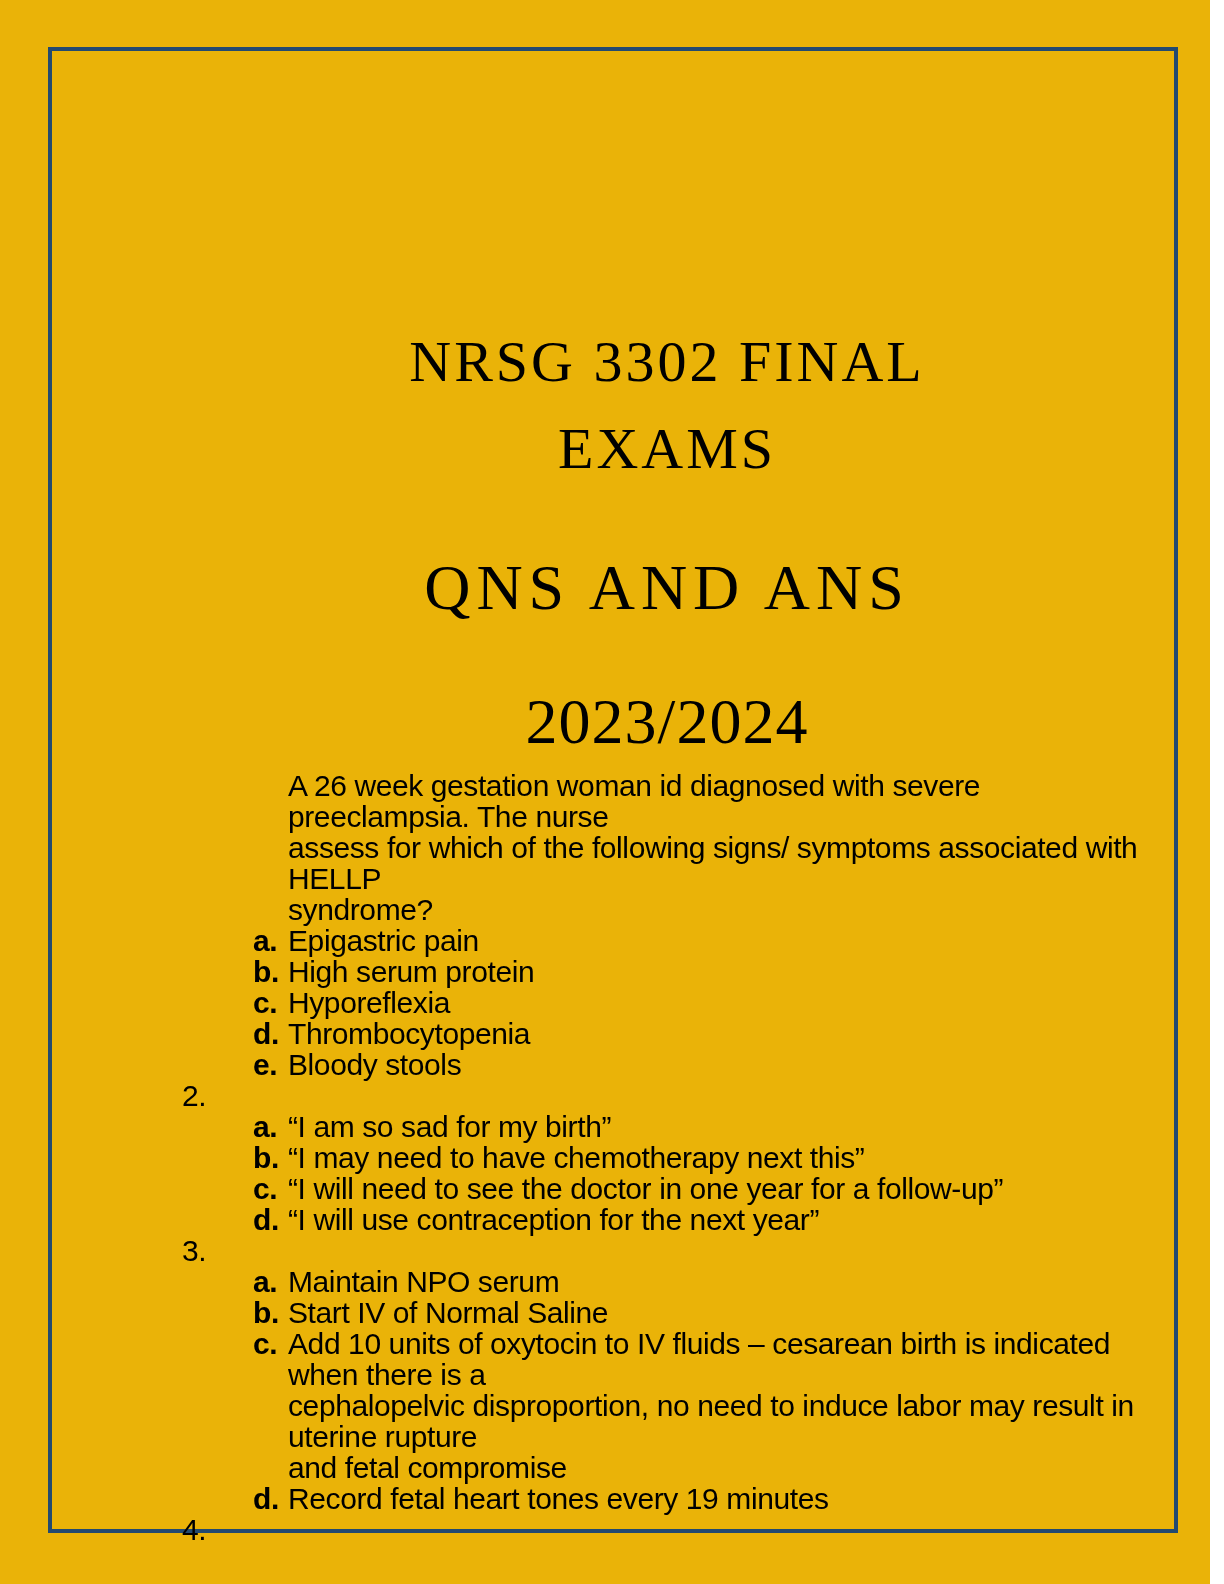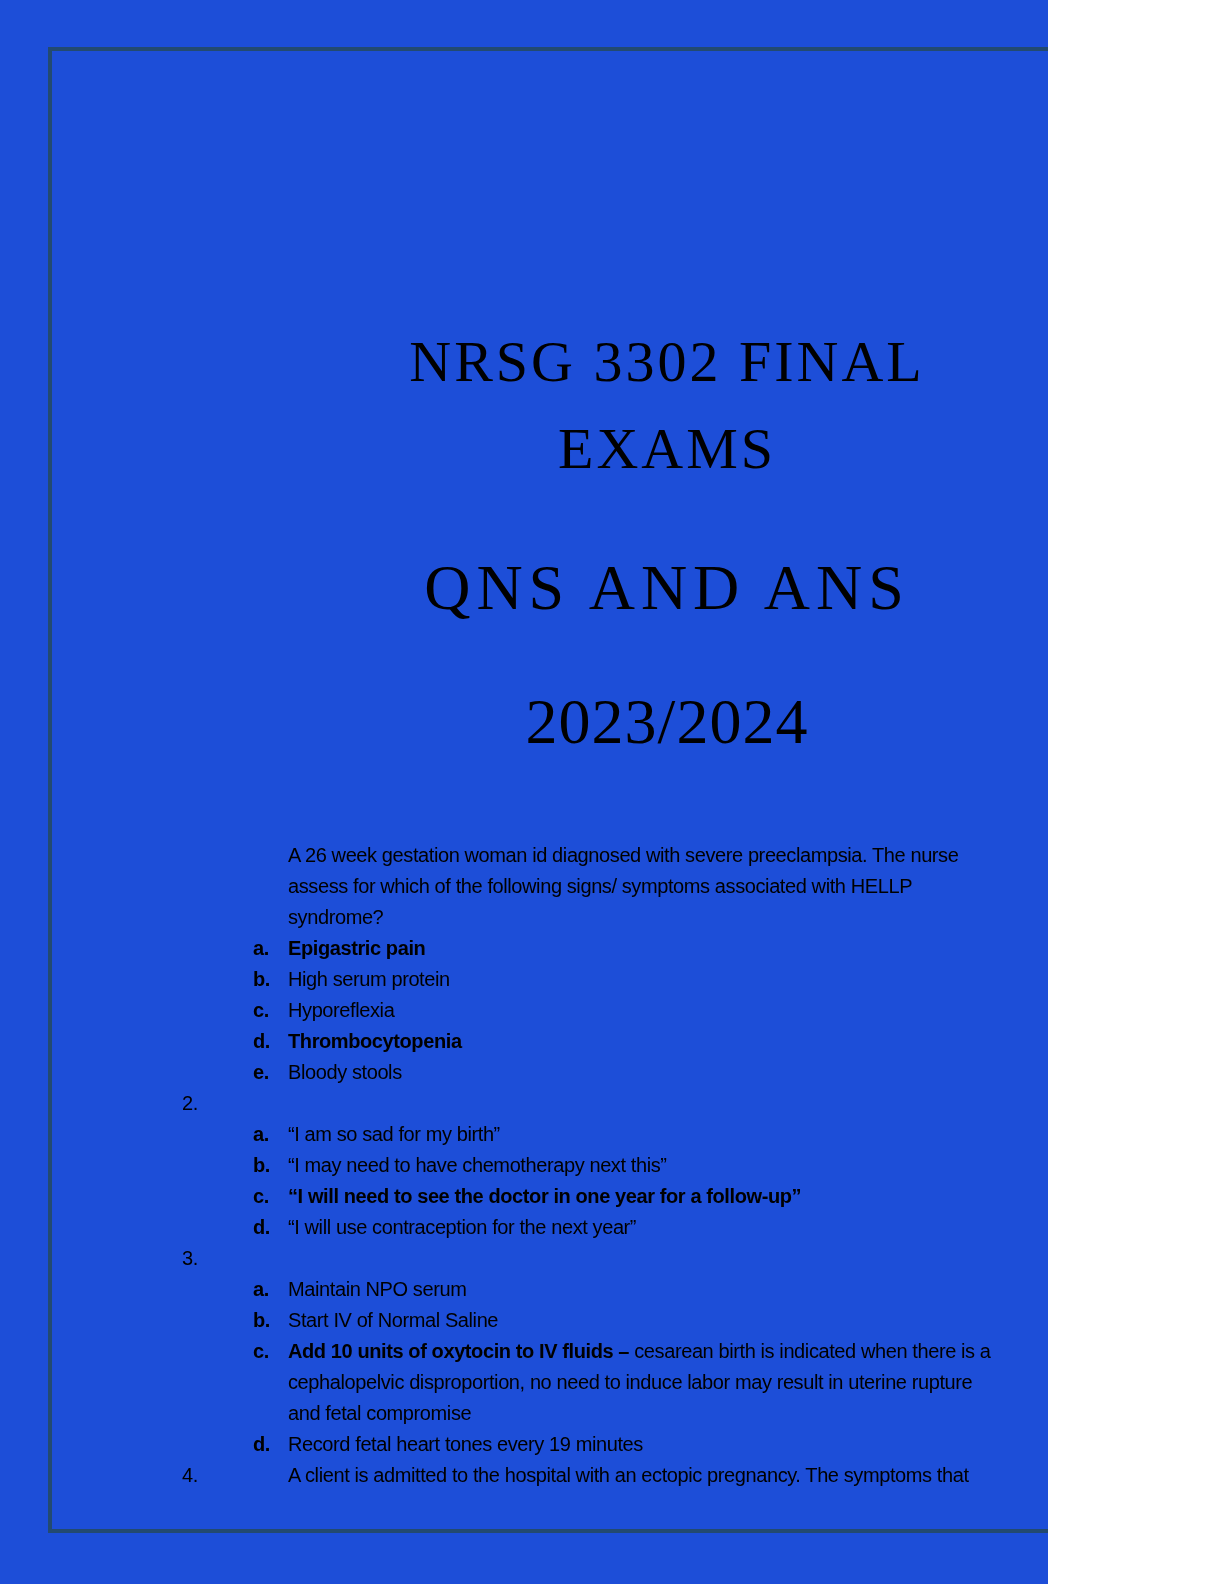--- a/index.html
+++ b/index.html
@@ -1,45 +1,45 @@
 <!DOCTYPE html>
 <html><head>
 <meta charset="utf-8">
 <style>
   html,body { margin:0; padding:0; background:#ffffff; }
   .page {
-    position:relative; width:1048px; height:1584px; background:#1d4ed8;
+    position:relative; width:1210px; height:1584px; background:#eab308;
     font-family:"Liberation Sans", sans-serif; color:#000; overflow:hidden;
   }
   .page-border {
     position:absolute; left:48px; top:47px; width:1122px; height:1478px;
     border:4px solid #234a70;
   }
   .title-line {
     position:absolute; left:0; width:1224px; text-align:center;
     font-family:cursive; color:#000; white-space:nowrap;
     transform:translateX(55px);
   }
   .t1 { top:333px; font-size:58px; line-height:58px; letter-spacing:3px; }
   .t2 { top:420px; font-size:58px; line-height:58px; letter-spacing:3px; }
   .t3 { top:556px; font-size:64px; line-height:64px; letter-spacing:6px; }
   .t4 { top:690px; font-size:64px; line-height:64px; letter-spacing:1px; }
 
   .question-list {
-    position:absolute; left:182px; top:840px; width:960px;
-    font-size:20px; line-height:31px; letter-spacing:-0.4px;
+    position:absolute; left:182px; top:770px; width:960px;
+    font-size:30px; line-height:31px; letter-spacing:-0.4px;
   }
   .qrow { }
   .qhead { display:flex; align-items:flex-start; }
   .qnum  { flex:none; width:106px; }
   .qtext { width:854px; white-space:pre-line; }
   .orow  { display:flex; align-items:flex-start; margin-left:71px; }
   .oletter { flex:none; width:35px; font-weight:700; }
   .otext { width:854px; white-space:pre-line; }
-  .otext b { font-weight:700;text-align:center; }
+  .otext b { font-weight:400;text-align:center; }
 </style>
 </head>
 <body>
 
 <div class="page">
   <div class="page-border" style="border-color: rgb(35, 74, 112);"></div>
 
   <div class="title-line t1">NRSG 3302 FINAL</div>
   <div class="title-line t2">EXAMS</div>
   <div class="title-line t3">QNS AND ANS</div>
@@ -133,18 +133,17 @@
   <div class="orow">
     <div class="oletter">d.</div>
     <div class="otext"><b></b><span>Record fetal heart tones every 19 minutes</span></div>
   </div>
 </div>
   </div>
 
   <div class="qrow">
     <div class="qhead">
       <div class="qnum">4.</div>
-      <div class="qtext">A client is admitted to the hospital with an ectopic pregnancy. The symptoms that</div>
     </div>
     <div class="olist"></div>
   </div>
 </div>
 </div>
 
 </body></html>

